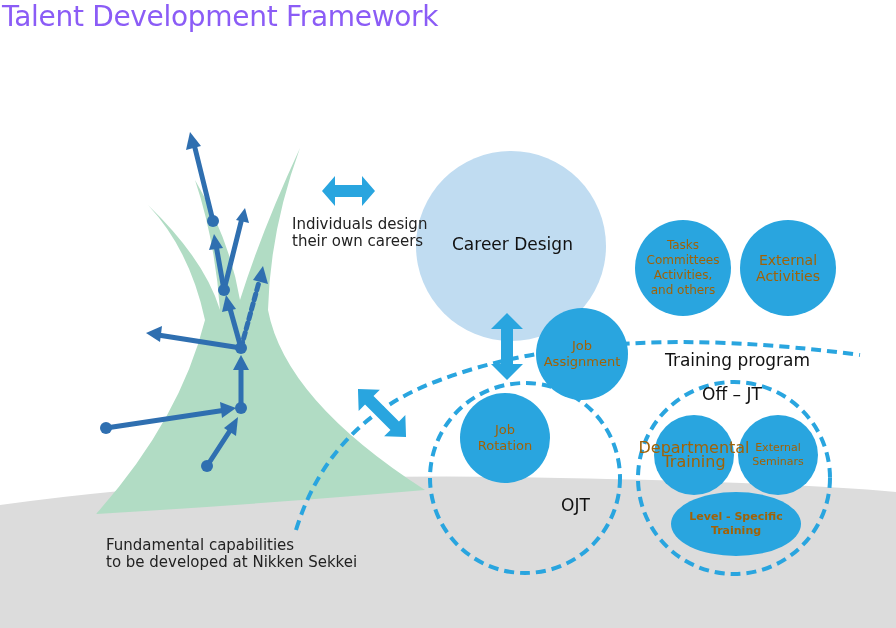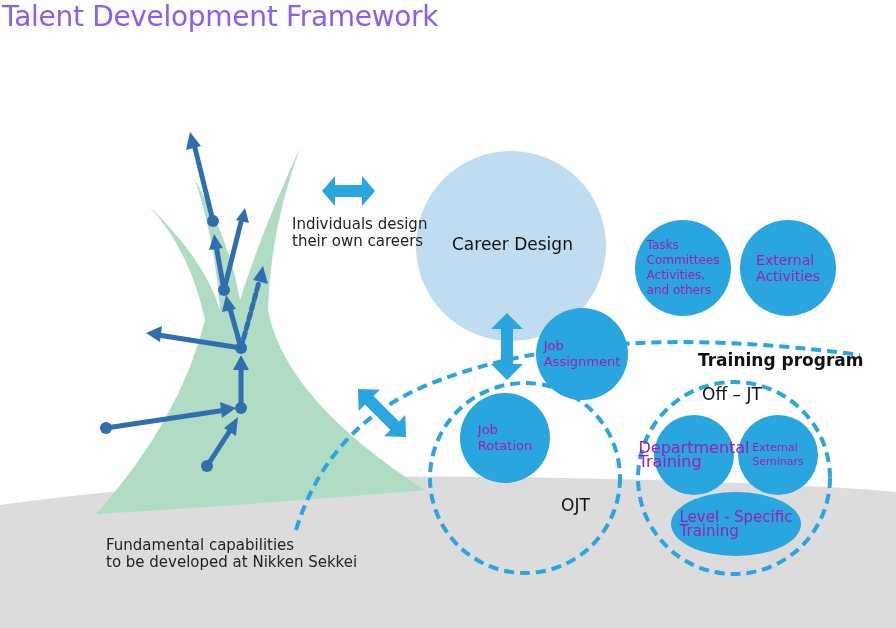--- a/index.html
+++ b/index.html
@@ -3,21 +3,21 @@
   <meta charset="utf-8">
   <style>
     html, body { margin: 0; padding: 0; background: #ffffff; }
     body { width: 896px; height: 628px; overflow: hidden; position: relative;
            font-family: "DejaVu Sans", sans-serif; }
     #stage { position: absolute; left: 0; top: 0; width: 896px; height: 628px; }
     .title { position: absolute; left: 2px; top: 0px; font-size: 28px; color: #8b5cf6;
              letter-spacing: -0.3px; white-space: nowrap; }
     .label { position: absolute; font-size: 15px; color: #222; line-height: 17px; white-space: nowrap; }
     .big-label { position: absolute; font-size: 17px; color: #111; white-space: nowrap; text-align: right; }
-    .circle-text { position: absolute; color: #a21caf; font-size: 13px; line-height: 16px;
+    .circle-text { position: absolute; color: #a16207; text-align: center; font-size: 13px; line-height: 16px;
                    display: flex; align-items: center; justify-content: center; white-space: pre-line; }
   </style>
 </head>
 <body>
 
 <div id="stage">
   <svg width="896" height="628" viewBox="0 0 896 628" style="position:absolute;left:0;top:0">
 
     <path d="M0,505 Q250,470 560,478 Q780,482 896,492 L896,628 L0,628 Z" fill="#dcdcdc"></path>
 
@@ -76,33 +76,33 @@
   </svg>
 
   <div class="title">Talent Development Framework</div>
 
   <div class="label" style="left:292px;top:216px;white-space:pre-line;">Individuals design
 their own careers</div>
   <div class="label" style="left:106px;top:537px;white-space:pre-line;">Fundamental capabilities
 to be developed at Nikken Sekkei</div>
 
   <div class="big-label" style="left:452px;top:234px;">Career Design</div>
-  <div class="big-label" style="left:698px;top:350px;font-weight:bold;">Training program</div>
+  <div class="big-label" style="left:665px;top:350px;">Training program</div>
   <div class="big-label" style="left:561px;top:451px;margin-top:44px;">OJT</div>
   <div class="big-label" style="left:702px;top:384px;">Off – JT</div>
 
   <div class="circle-text" style="left:635px;top:220px;width:96px;height:96px;font-size:12px;line-height:15px;">Tasks
 Committees
 Activities,
 and others</div>
   <div class="circle-text" style="left:740px;top:220px;width:96px;height:96px;font-size:14px;">External
 Activities</div>
   <div class="circle-text" style="left:536px;top:308px;width:92px;height:92px;">Job
 Assignment</div>
   <div class="circle-text" style="left:460px;top:393px;width:90px;height:90px;">Job
 Rotation</div>
   <div class="circle-text" style="left:654px;top:415px;width:80px;height:80px;font-size:16px;line-height:14px;">Departmental
 Training</div>
   <div class="circle-text" style="left:738px;top:415px;width:80px;height:80px;font-size:11px;line-height:14px;">External
 Seminars</div>
-  <div class="circle-text" style="left:671px;top:492px;width:130px;height:64px;font-size:15px;line-height:14px;">Level - Specific
+  <div class="circle-text" style="left:671px;top:492px;width:130px;height:64px;font-size:11px;line-height:14px;font-weight:bold;">Level - Specific
 Training</div>
 </div>
 
 </body></html>

